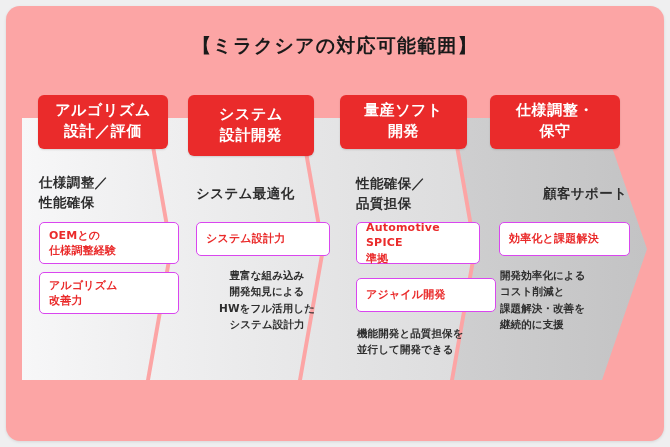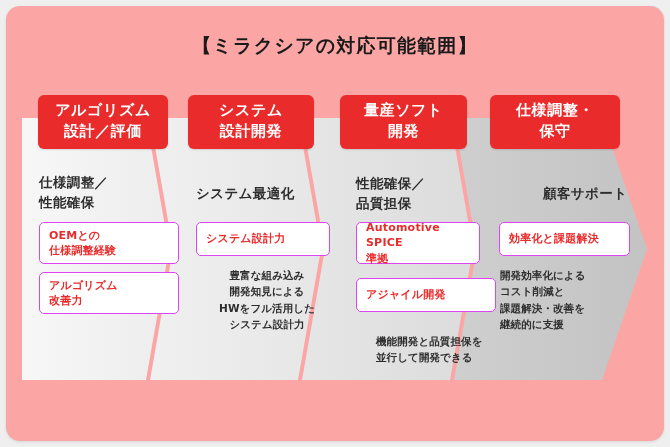--- a/index.html
+++ b/index.html
@@ -156,21 +156,21 @@
     </div>
     <div class="subtitle" style="left:33px; top:167px; width:130px;">仕様調整／
 性能確保</div>
     <div class="tag" style="left:33px; top:216px; width:140px; height:42px;">OEMとの
 仕様調整経験</div>
     <div class="tag" style="left:33px; top:266px; width:140px; height:42px;">アルゴリズム
 改善力</div>
   </div>
 
   <div class="col">
-    <div class="pill" style="left:182px; top:89px; width:126px; height:54px;">
+    <div class="pill" style="left:182px; top:89px; width:126px; height:61px;">
       <div>
         <span>システム</span>
         <span>設計開発</span>
       </div>
     </div>
     <div class="subtitle" style="left:190px; top:178px; width:135px;">システム最適化</div>
     <div class="tag" style="left:190px; top:216px; width:134px; height:34px;">システム設計力</div>
     <div class="note" style="left:191px; top:261px; width:140px;text-align:center;">豊富な組み込み
 開発知見による
 HWをフル活用した
@@ -182,21 +182,21 @@
       <div>
         <span>量産ソフト</span>
         <span>開発</span>
       </div>
     </div>
     <div class="subtitle" style="left:350px; top:168px; width:130px;">性能確保／
 品質担保</div>
     <div class="tag" style="left:350px; top:216px; width:124px; height:42px;">Automotive SPICE
 準拠</div>
     <div class="tag" style="left:350px; top:272px; width:140px; height:34px;">アジャイル開発</div>
-    <div class="note" style="left:370px; top:319px; width:150px;margin-top:8px;">機能開発と品質担保を
+    <div class="note" style="left:351px; top:319px; width:150px;">機能開発と品質担保を
 並行して開発できる</div>
   </div>
 
   <div class="col">
     <div class="pill" style="left:484px; top:89px; width:130px; height:54px;">
       <div>
         <span>仕様調整・</span>
         <span>保守</span>
       </div>
     </div>

